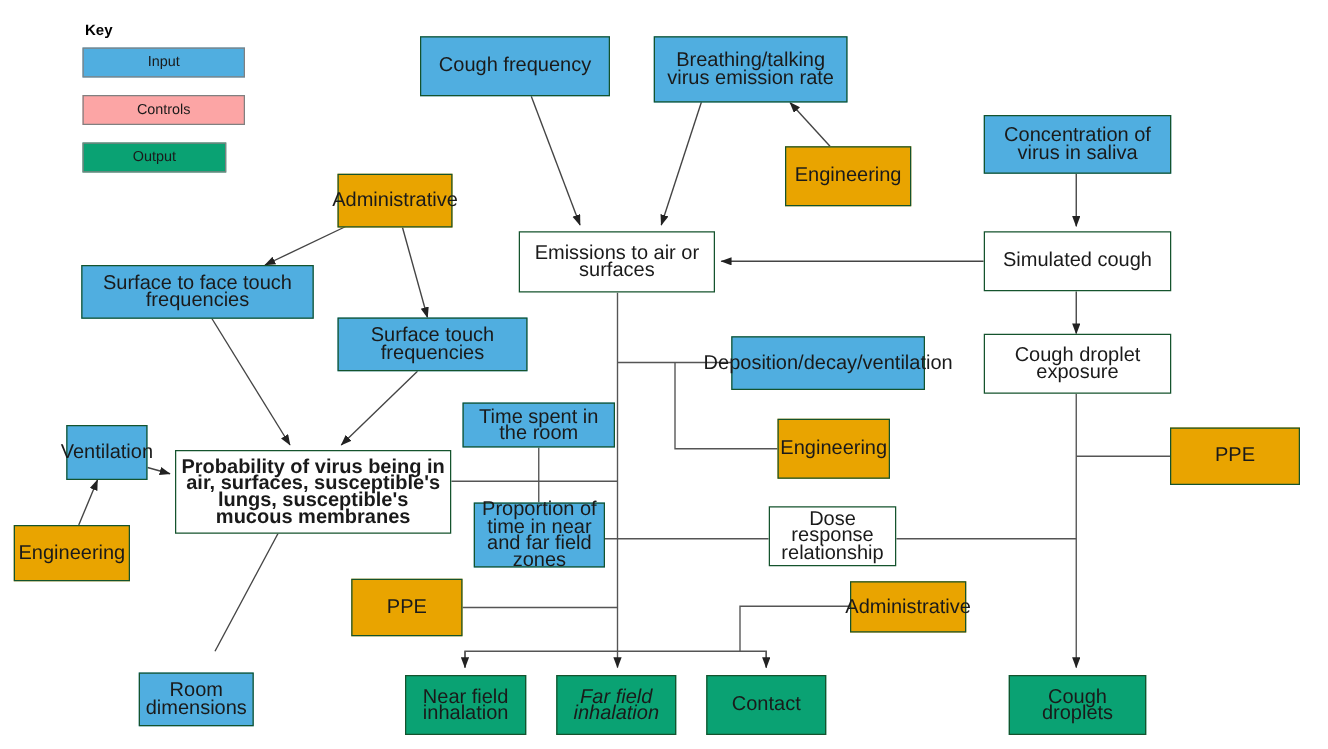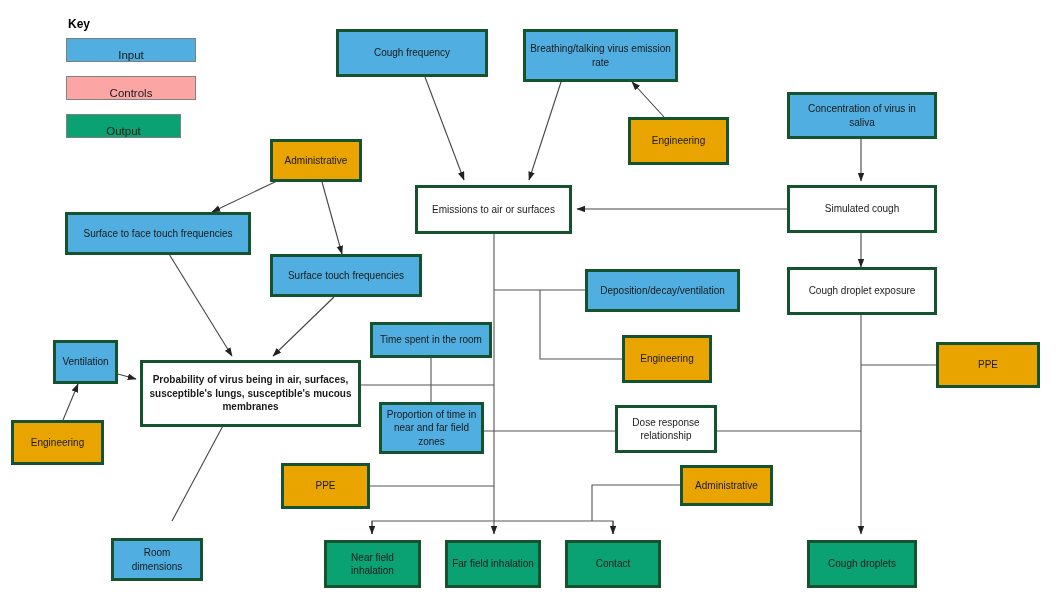--- a/index.html
+++ b/index.html
@@ -20,46 +20,46 @@
   svg.edges {
     position: absolute;
     left: 0; top: 0;
     width: 1062px;
     height: 599px;
     pointer-events: none;
   }
   .node {
     position: absolute;
     box-sizing: border-box;
-    border: 3px solid #14532d;
+    border: 1px solid #14532d;
     display: flex;
     align-items: center;
     justify-content: center;
     text-align: center;
-    font-size: 10px;
+    font-size: 16px;
     line-height: 13.5px;
     color: #1a1a1a;
     padding: 2px 4px;
   }
   .node.input   { background: #50AEE0; }
   .node.control { background: #E9A400; }
   .node.output  { background: #0AA273; }
   .node.plain   { background: #ffffff; }
   .key-title {
     position: absolute;
     font-size: 12px;
     font-weight: bold;
     color: #000;
   }
   .key-box {
     position: absolute;
     box-sizing: border-box;
     border: 1px solid #808080;
     display: flex;
-    align-items: flex-end;
+    align-items: center;
     justify-content: center;
     font-size: 11.5px;
     color: #1a1a1a;
   }
 </style>
 </head>
 <body>
 
 <div id="canvas">
 
@@ -181,19 +181,19 @@
   <div class="node control" style="left:936px; top:342px; width:104px; height:46px;">PPE</div>
 
   <div class="node control" style="left:281px; top:463px; width:89px; height:46px;">PPE</div>
 
   <div class="node control" style="left:680px; top:465px; width:93px; height:41px;">Administrative</div>
 
   <div class="node input" style="left:111px; top:512px; width:92px; height:43px;margin-top:26px;">Room dimensions</div>
 
   <div class="node output" style="left:324px; top:540px; width:97px; height:48px;">Near field inhalation</div>
 
-  <div class="node output" style="left:445px; top:540px; width:96px; height:48px;">Far field inhalation</div>
+  <div class="node output" style="left:445px; top:540px; width:96px; height:48px;font-style:italic;">Far field inhalation</div>
 
   <div class="node output" style="left:565px; top:540px; width:96px; height:48px;">Contact</div>
 
   <div class="node output" style="left:807px; top:540px; width:110px; height:48px;">Cough droplets</div>
 
 </div>
 
 </body></html>

